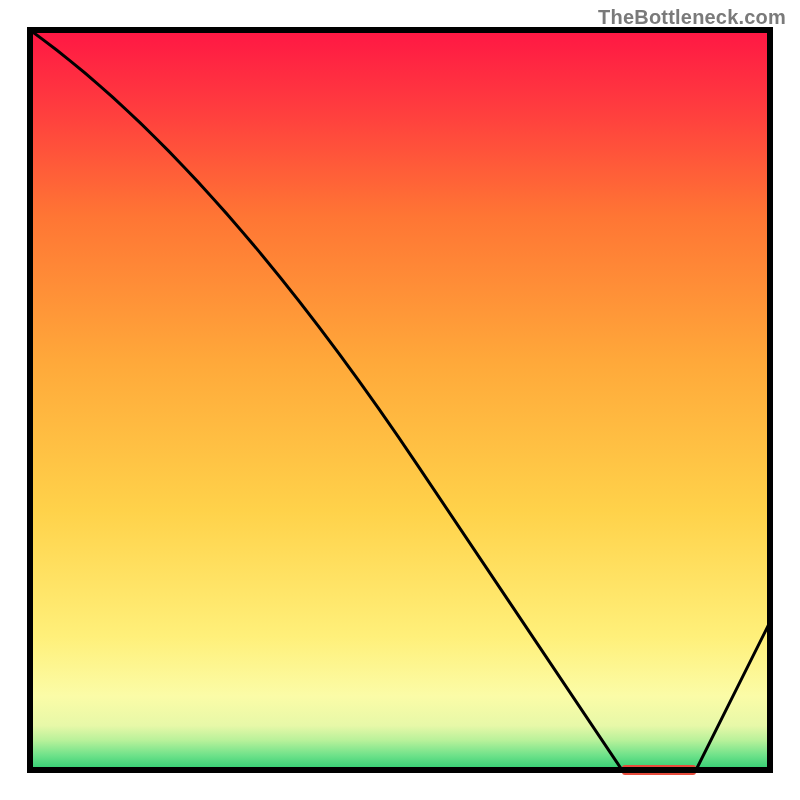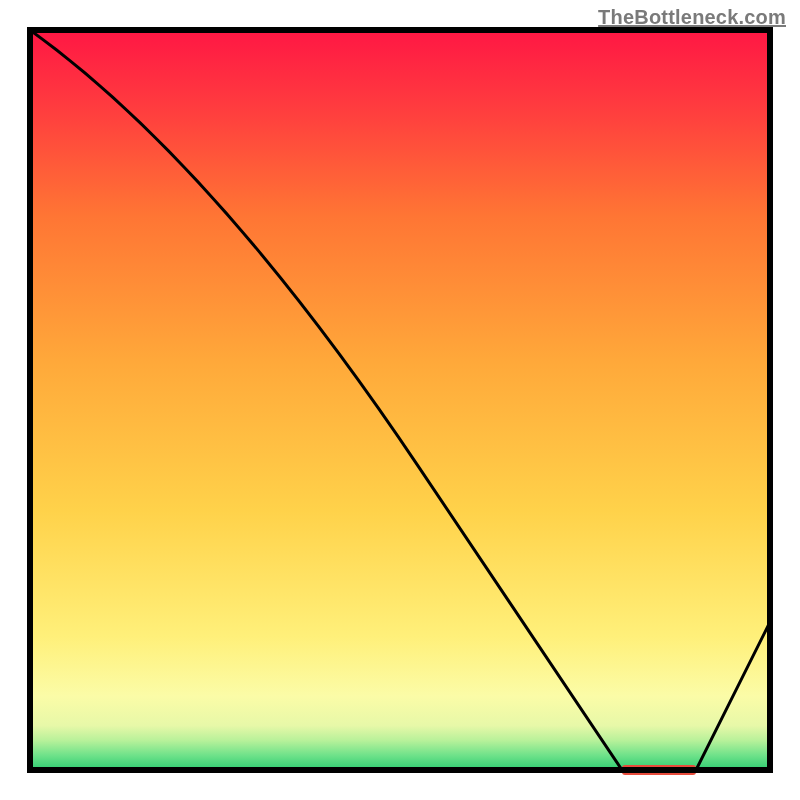--- a/index.html
+++ b/index.html
@@ -16,21 +16,20 @@
     height: 800px;
   }
   .watermark {
     position: absolute;
     top: 6px;
     right: 14px;
     color: #7a7a7a;
     font-size: 20px;
     font-weight: 600;
     letter-spacing: 0.2px;
-    text-decoration: underline;
   }
   svg.chart {
     position: absolute;
     left: 0;
     top: 0;
   }
 </style>
 </head>
 <body>
 

